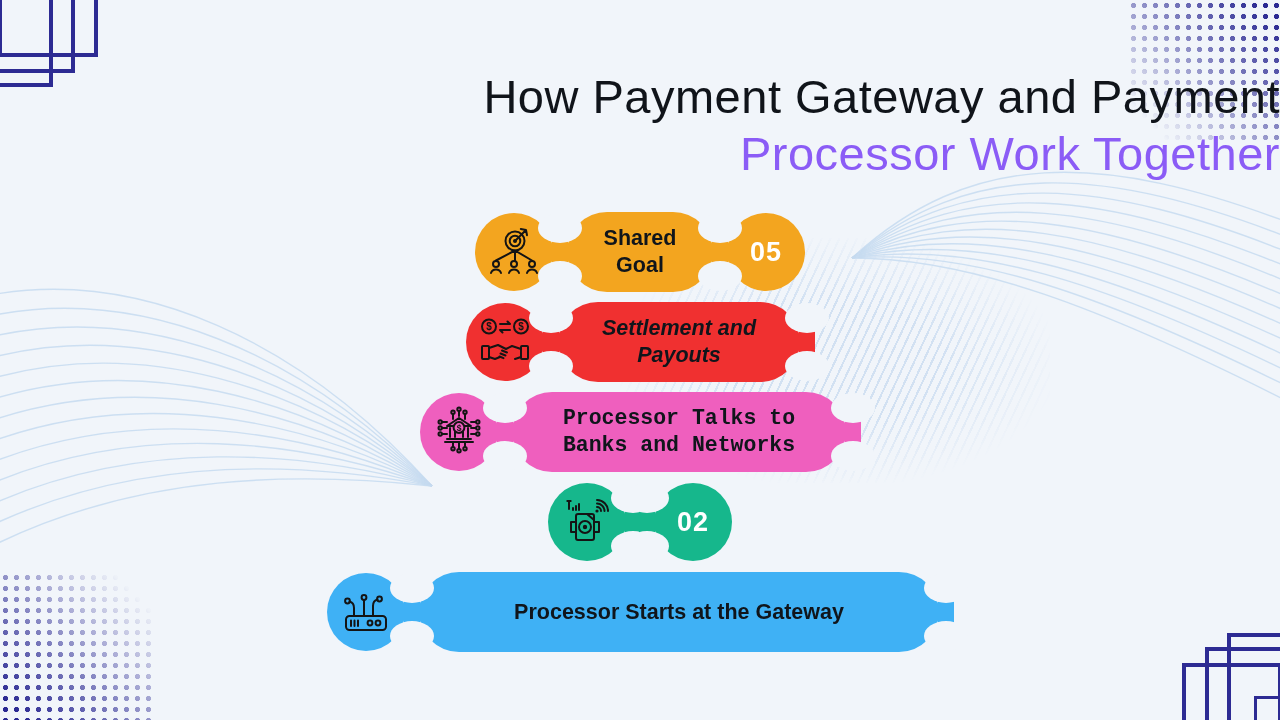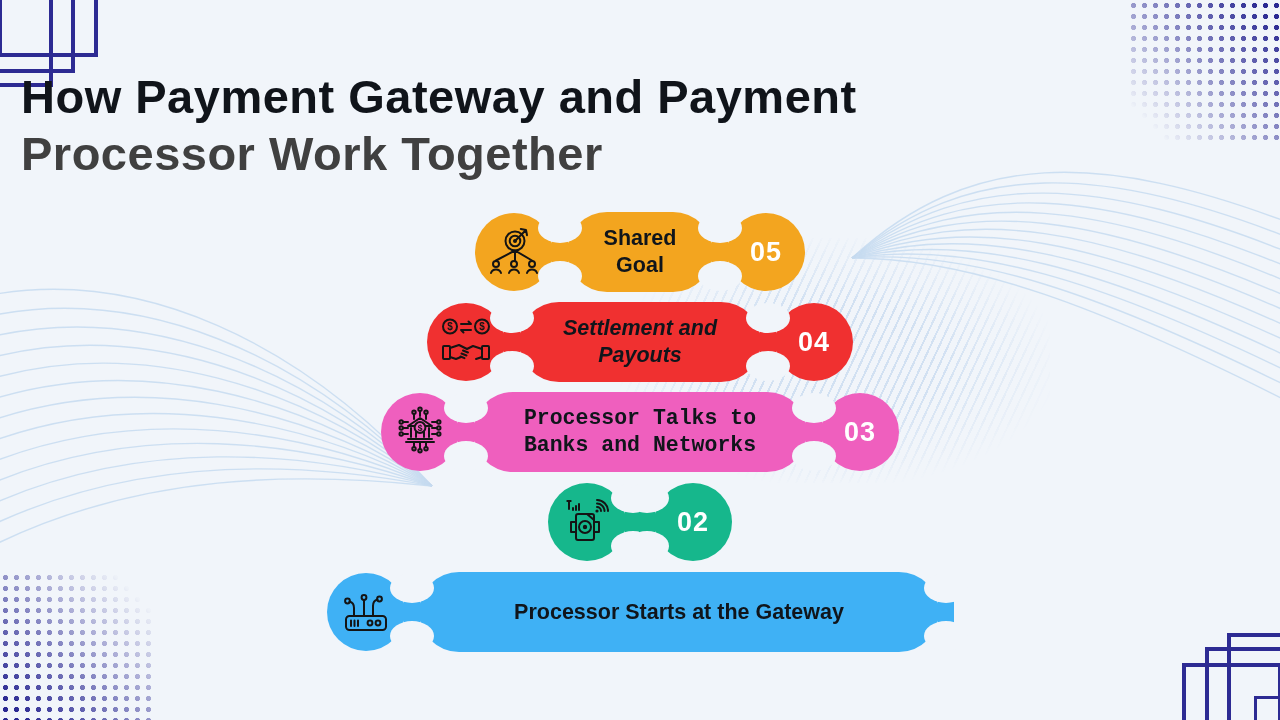--- a/index.html
+++ b/index.html
@@ -39,24 +39,24 @@
   .squares-tl .s2 { left:-25px; top:-27px; }
   .squares-tl .s3 { left:-2px;  top:-43px; }
   .squares-br .s1 { right:-47px; bottom:-13px; }
   .squares-br .s2 { right:-25px; bottom:-27px; }
   .squares-br .s3 { right:-2px;  bottom:-43px; }
   .squares-br .s4 { right:-16px; bottom:-18px; width:42px; height:42px; border-width:3.5px; }
 
   
   .title {
     position:absolute; top:68px; left:0; right:0; z-index:2;
-    text-align:left; font-weight:bold; font-size:47px; line-height:1.22;
+    text-align:right; font-weight:normal; font-size:47px; line-height:1.22;
     letter-spacing:0.5px; color:#10141a;margin-left:21px;
   }
-  .title .l2 { color:#404040; }
+  .title .l2 { color:#8b5cf6; }
 
   
   .rows {
     position:absolute; top:212px; left:0; right:0; z-index:2;
     display:flex; flex-direction:column; align-items:center; gap:10px;
   }
   .row { display:flex; align-items:center; height:80px; }
   .icon-circle, .num-circle {
     width:78px; height:78px; border-radius:50%; flex:none;
     background:var(--c); display:flex; align-items:center; justify-content:center;
@@ -181,23 +181,20 @@
         <path d="M10,41 L16,43 L21,41 M42,41 l-6,2"></path>
         <path d="M23,34.5 l5,2 M21.5,37.5 l5,2 M20.5,40.5 l4,1.6"></path>
       </svg>
     </div>
     <div class="neck"></div>
     <div class="pill w4">
       <span class="label">Settlement and
 Payouts</span>
     </div>
     <div class="neck"></div>
-    <div class="num-circle">
-      <span>04</span>
-    </div>
   </div>
 
   <div class="row" style="--c: #EF5FBE;">
     <div class="icon-circle">
       <svg class="step-icon" viewBox="0 0 52 52">
         <path d="M14,20 L26,12 L38,20 Z"></path>
         <path d="M17,22 V31 M22,22 V31 M30,22 V31 M35,22 V31 M14,33 H38 M12,36 H40"></path>
         <circle class="bg" cx="26" cy="21.5" r="5.4" stroke="#141414"></circle>
         <text x="26" y="25" font-size="8.5" text-anchor="middle">$</text>
         <path d="M14,16 H9 M14,22 H9 M14,28 H9 M38,16 h5 M38,22 h5 M38,28 h5"></path>
@@ -215,23 +212,20 @@
           <circle cx="26" cy="44.7" r="1.7"></circle>
           <circle cx="32" cy="42.7" r="1.7"></circle>
       </svg>
     </div>
     <div class="neck"></div>
     <div class="pill w3">
       <span class="label">Processor Talks to
 Banks and Networks</span>
     </div>
     <div class="neck"></div>
-    <div class="num-circle">
-      <span>03</span>
-    </div>
   </div>
 
   <div class="row" style="--c: #16B78C;">
     <div class="icon-circle">
       <svg class="step-icon" viewBox="0 0 52 52">
         <rect x="15" y="18" width="18" height="26" rx="2"></rect>
         <path d="M26,18 L33,24"></path>
         <circle cx="24" cy="31" r="6"></circle>
           <circle class="fil" cx="24" cy="31" r="2.2"></circle>
         <path d="M15,26 H10 V36 H15 M33,26 H38 V36 H33"></path>

